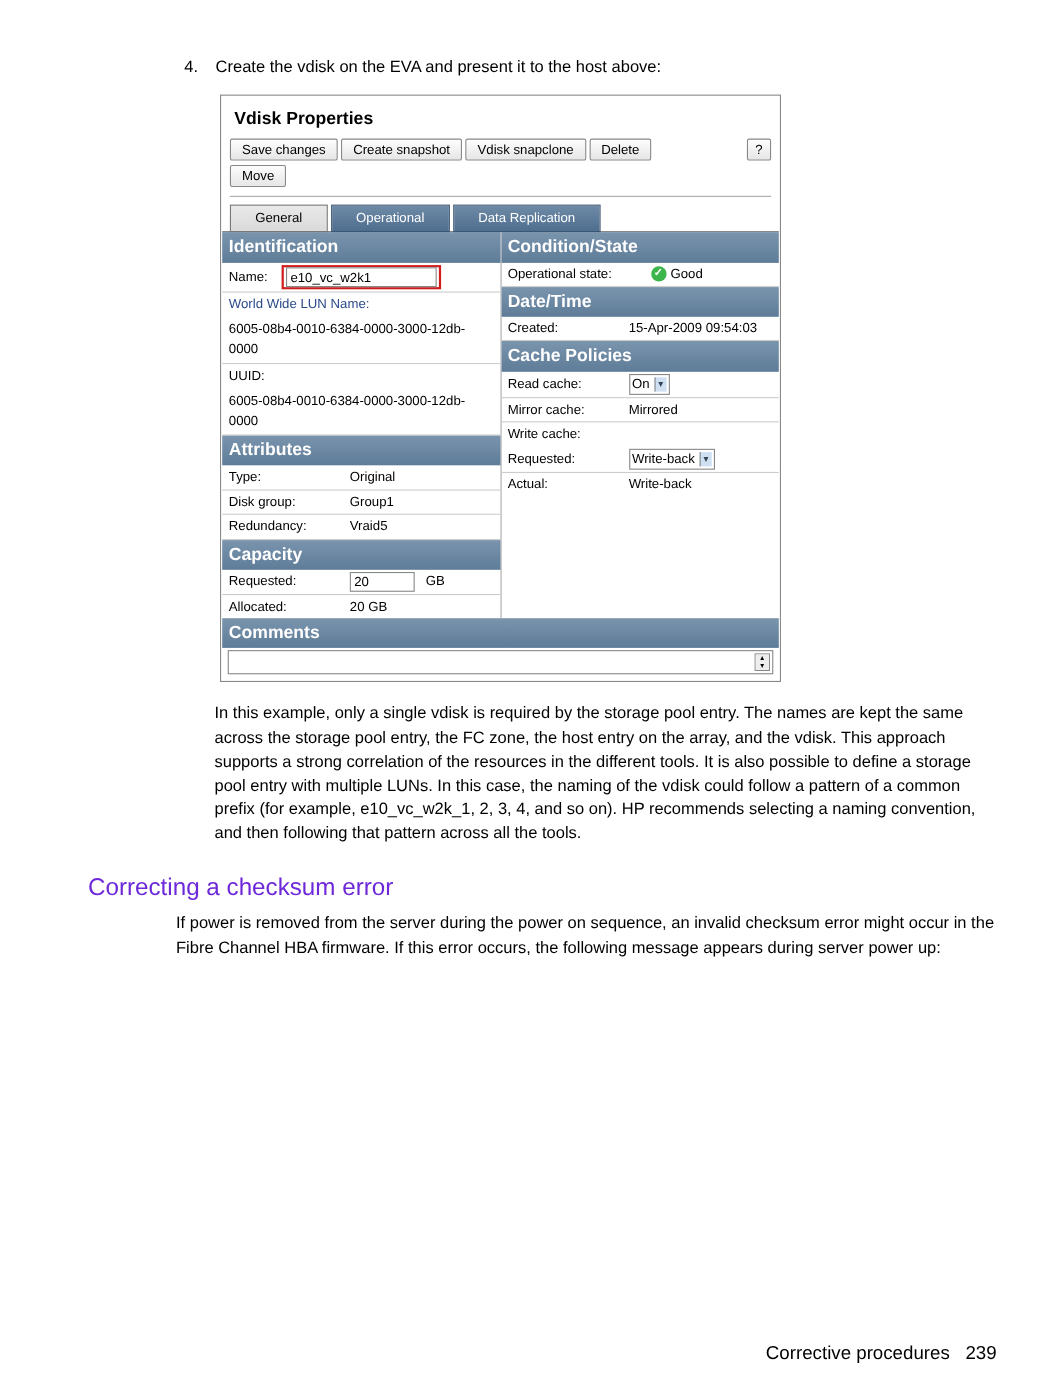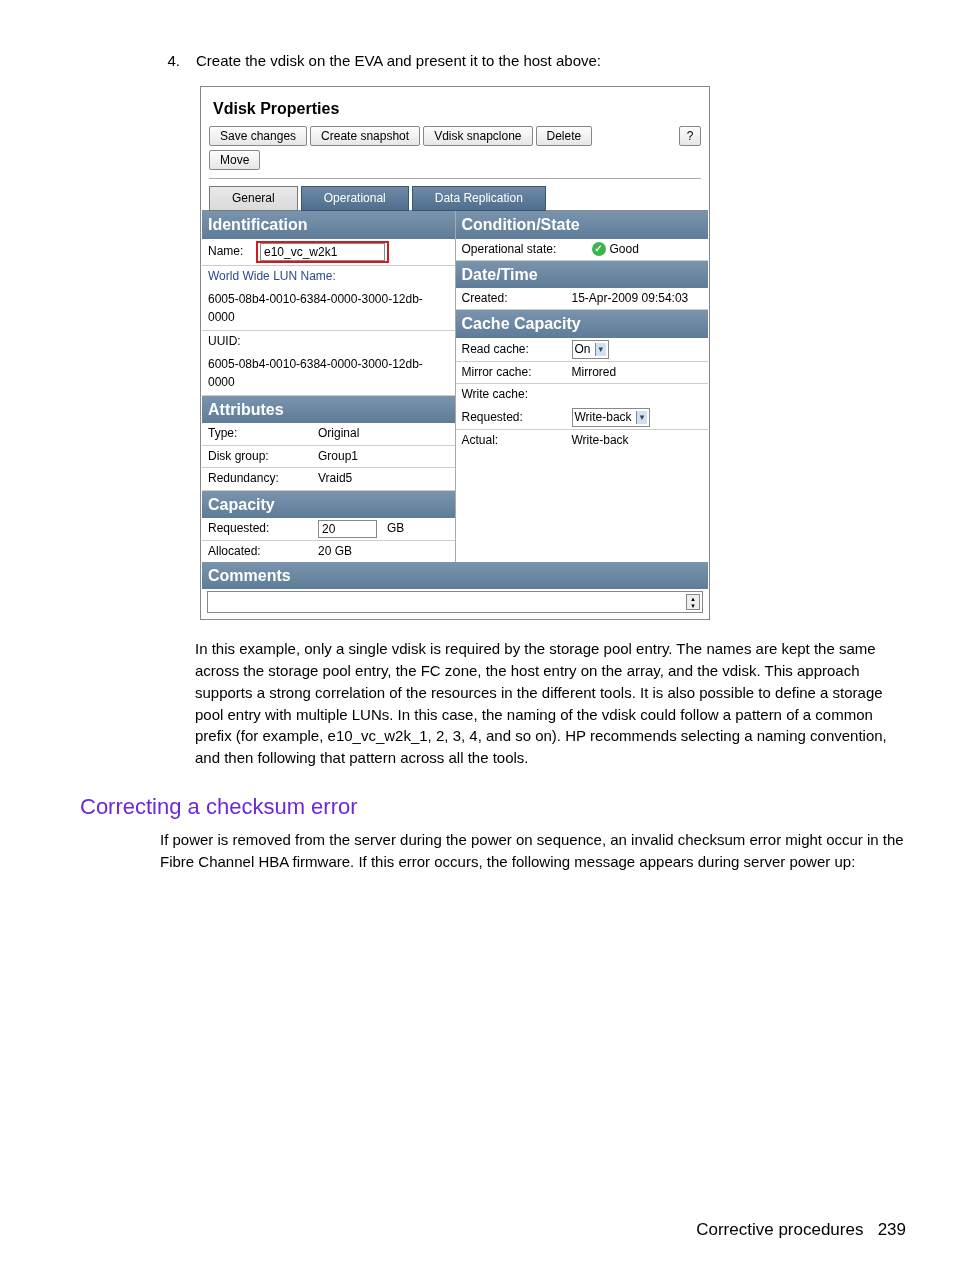--- a/index.html
+++ b/index.html
@@ -190,21 +190,21 @@
     <div class="tab active">Operational</div>
     <div class="tab active">Data Replication</div>
   </div>
 
   <div class="panel-body">
     <div class="col left">
       <div class="section-head">Identification</div>
       <div class="field-row">
         <span class="fld-label" style="flex:0 0 48px">Name:</span>
         <span class="name-highlight">
-          <input class="inp" style="width: 125px;" value="e10_vc_w2k1">
+          <input class="inp" style="width: 137px;" value="e10_vc_w2k1">
         </span>
       </div>
       <div class="val-full" style="border-bottom:none;color:#2a4a8a;">World Wide LUN Name:</div>
       <div class="val-full">6005-08b4-0010-6384-0000-3000-12db-0000</div>
       <div class="val-full" style="border-bottom:none">UUID:</div>
       <div class="val-full">6005-08b4-0010-6384-0000-3000-12db-0000</div>
 
       <div class="section-head">Attributes</div>
       <div class="field-row">
               <span class="fld-label">Type:</span>
@@ -240,21 +240,21 @@
           <span>Good</span>
         </span>
       </div>
 
       <div class="section-head">Date/Time</div>
       <div class="field-row">
               <span class="fld-label">Created:</span>
               <span class="fld-val">15-Apr-2009 09:54:03</span>
             </div>
 
-      <div class="section-head">Cache Capacity</div>
+      <div class="section-head">Cache Policies</div>
       <div class="field-row">
         <span class="fld-label">Read cache:</span>
         <span class="sel">
                 <span>On</span>
                 <span class="arrow">▾</span>
               </span>
       </div>
       <div class="field-row">
               <span class="fld-label">Mirror cache:</span>
               <span class="fld-val">Mirrored</span>

